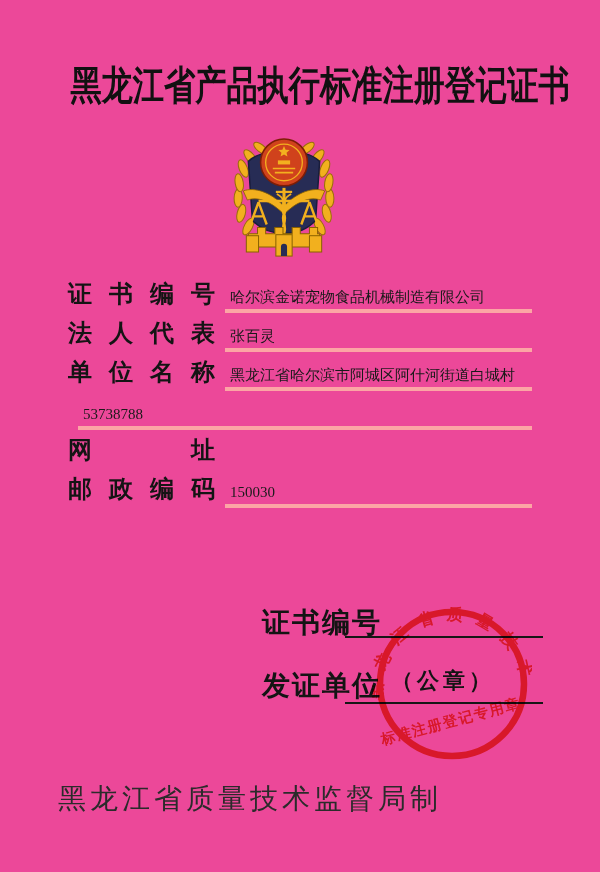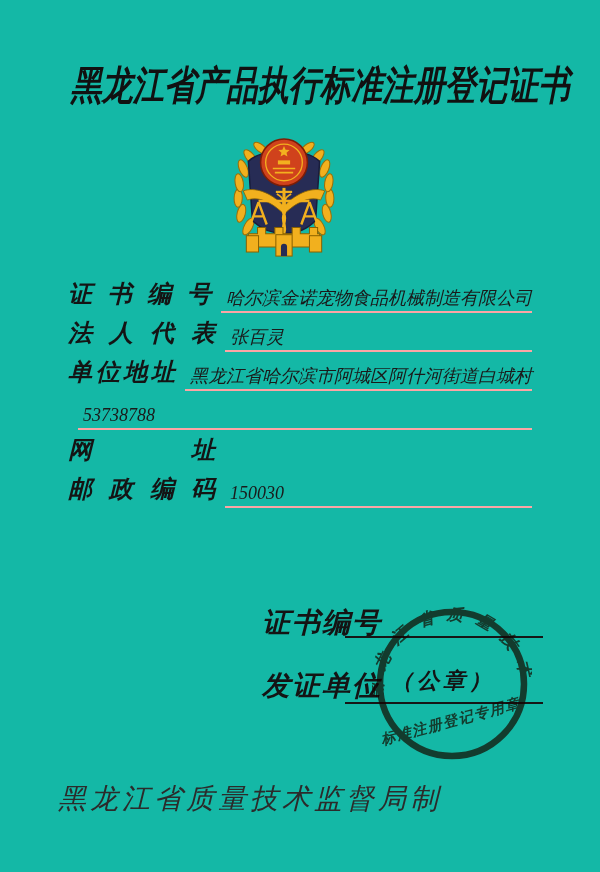--- a/index.html
+++ b/index.html
@@ -1,34 +1,34 @@
 <!DOCTYPE html>
 <html><head>
 <meta charset="utf-8">
 <style>
   html,body{margin:0;padding:0;background:#ffffff;}
   body{font-family:"Liberation Sans",sans-serif;}
-  #certificate{position:relative;width:600px;height:872px;background:#14b8a6;overflow:hidden;font-style:italic;}
+  #certificate{position:relative;width:600px;height:872px;background:#ec4899;overflow:hidden;}
 
   
   .cert-title{position:absolute;top:58px;left:0;width:600px;text-align:center;
     font-size:40px;font-weight:bold;color:#111;white-space:nowrap;}
   .cert-title .squeeze{display:inline-block;transform:scaleX(0.78);transform-origin:50% 50%;
     letter-spacing:0px;font-family:"Liberation Sans","DejaVu Sans",sans-serif;}
 
   
   .emblem{position:absolute;left:228px;top:132px;width:112px;height:128px;}
 
   
   .form{position:absolute;left:68px;top:274px;width:464px;}
   .form-row{display:flex;align-items:flex-end;height:39px;}
   .field-label{width:147px;font-size:24px;font-weight:bold;color:#141414;line-height:1;
     padding-bottom:7px;text-align:justify;text-align-last:justify;-moz-text-align-last:justify;}
-  .field-value{flex:1;margin-left:10px;border-bottom:2px solid #fca5a5;
-    font-family:"Liberation Serif","DejaVu Serif",serif;font-size:18px;color:#1a1a1a;
+  .field-value{flex:1;margin-left:10px;border-bottom:4px solid #fca5a5;
+    font-family:"Liberation Serif","DejaVu Serif",serif;font-size:15px;color:#1a1a1a;
     padding:0 0 2px 5px;line-height:1.25;white-space:nowrap;overflow:visible;}
 
   
   .certno-label,.issuer-label{position:absolute;left:262px;font-size:28px;font-weight:bold;
     color:#141414;letter-spacing:2px;white-space:nowrap;}
   .certno-label{top:604px;}
   .issuer-label{top:667px;}
   .seal-placeholder{position:absolute;left:391px;top:666px;font-size:22px;font-weight:bold;
     color:#141414;letter-spacing:4px;white-space:nowrap;}
   .blank-line{position:absolute;height:0;border-top:2px solid #161616;}
@@ -123,21 +123,21 @@
   <div class="form">
     <div class="form-row">
       <div class="field-label">证书编号</div>
       <div class="field-value">哈尔滨金诺宠物食品机械制造有限公司</div>
     </div>
     <div class="form-row">
       <div class="field-label">法人代表</div>
       <div class="field-value">张百灵</div>
     </div>
     <div class="form-row">
-      <div class="field-label">单位地址</div>
+      <div class="field-label">单位名称</div>
       <div class="field-value">黑龙江省哈尔滨市阿城区阿什河街道白城村</div>
     </div>
     <div class="form-row">
       <div class="field-value">53738788</div>
     </div>
     <div class="form-row">
       <div class="field-label">网址</div>
     </div>
     <div class="form-row">
       <div class="field-label">邮政编码</div>

